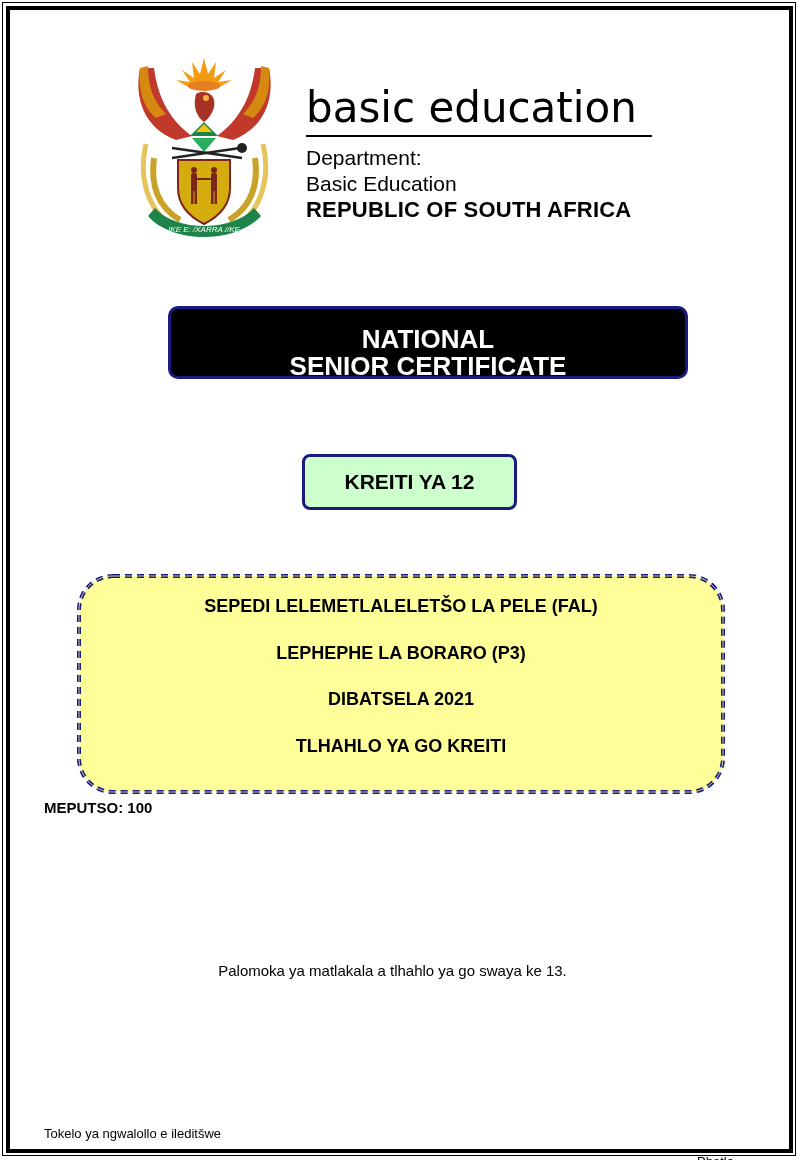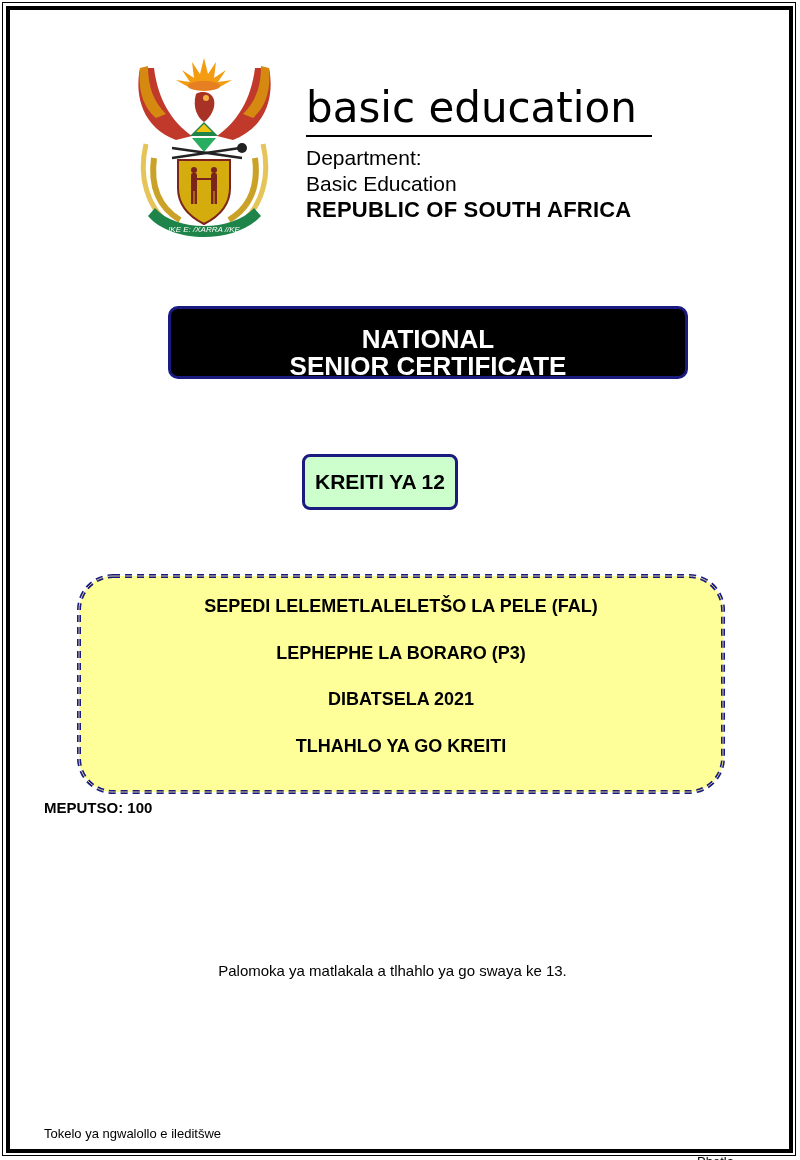--- a/index.html
+++ b/index.html
@@ -13,21 +13,21 @@
   .brand { position: absolute; left: 306px; top: 82px; }
   .brand-title { font-family: "DejaVu Sans", sans-serif; font-size: 42px; line-height: 52px; letter-spacing: 0px; font-weight: normal; margin: 0; }
   .brand-rule { position: absolute; left: 306px; top: 135px; width: 346px; height: 2px; background: #000; }
   .dept { position: absolute; left: 306px; top: 145px; font-size: 21px; line-height: 26px; }
   .dept .line { display: block; }
   .dept .republic { font-weight: bold; font-size: 22px; letter-spacing: 0.2px; }
 
   .nsc-box { position: absolute; left: 168px; top: 306px; width: 520px; height: 73px; box-sizing: border-box; background: #000; border: 3px solid #1a1a80; border-radius: 10px; color: #fff; font-weight: bold; font-size: 26px; line-height: 27px; text-align: center; padding-top: 17px; }
   .nsc-box span { display: block; }
 
-  .grade-box { position: absolute; left: 302px; top: 454px; width: 156px; height: 56px; box-sizing: border-box; background: #ccffcc; border: 3px solid #1a1a80; border-radius: 8px; font-weight: bold; font-size: 21px; line-height: 50px; text-align: center; }
+  .grade-box { position: absolute; left: 302px; top: 454px; width: 215px; height: 56px; box-sizing: border-box; background: #ccffcc; border: 3px solid #1a1a80; border-radius: 8px; font-weight: bold; font-size: 21px; line-height: 50px; text-align: center; }
 
   .subject-box { position: absolute; left: 79px; top: 576px; width: 644px; height: 216px; box-sizing: border-box; background: #ffff99; border-radius: 34px; }
   .subject-border { position: absolute; left: 77px; top: 574px; width: 648px; height: 220px; overflow: visible; }
   .subject-lines { position: absolute; left: 79px; top: 576px; width: 644px; height: 216px; text-align: center; font-weight: bold; font-size: 18px; }
   .subject-lines .ln { position: absolute; left: 0; right: 0; }
 
   .marks { position: absolute; left: 44px; top: 799px; font-weight: bold; font-size: 15px; }
   .pages-note { position: absolute; left: 0; width: 785px; top: 962px; text-align: center; font-weight: normal; font-size: 15px; }
 
   .footer-left { position: absolute; left: 44px; top: 1126px; font-size: 13px; }

